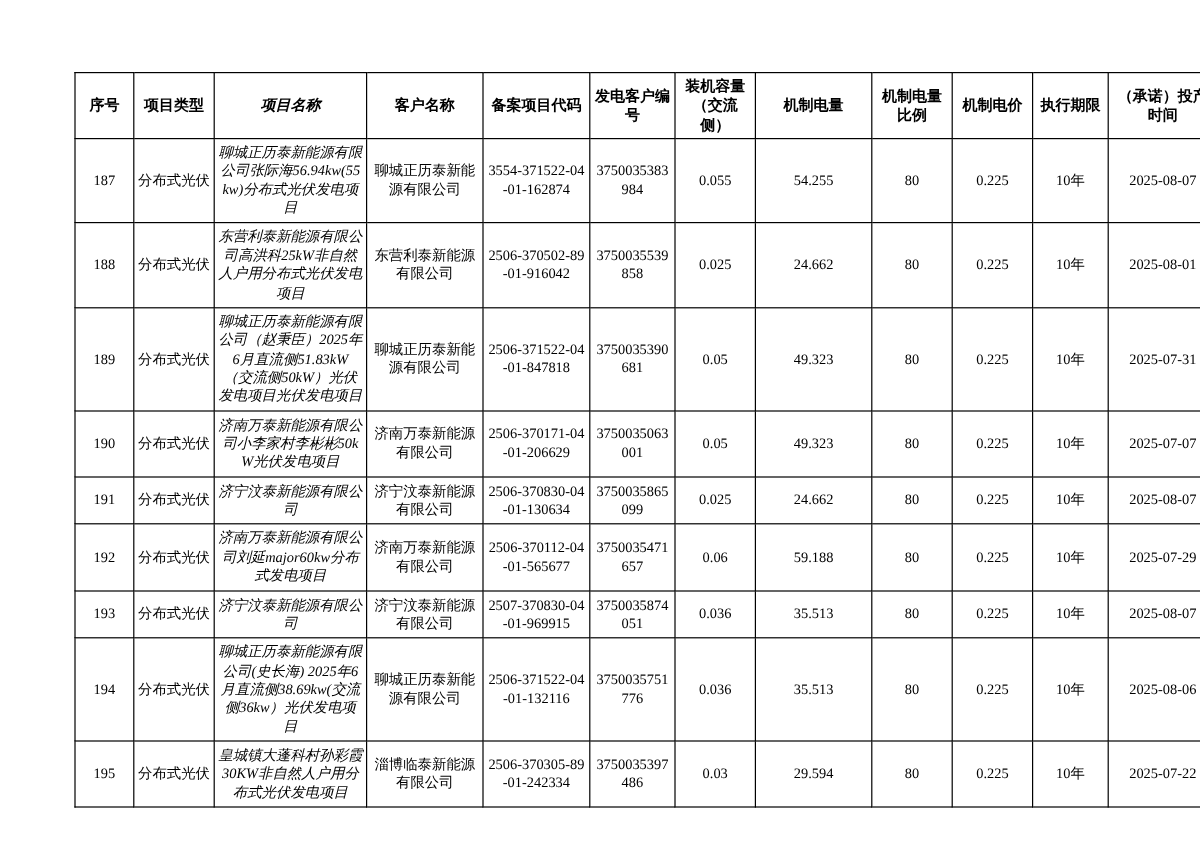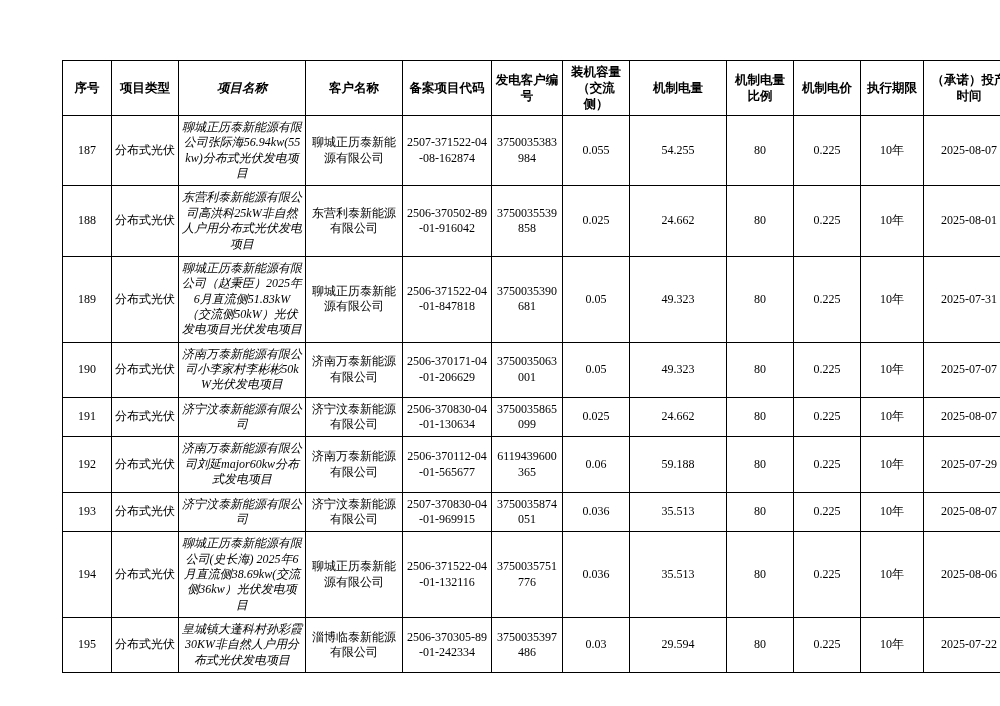--- a/index.html
+++ b/index.html
@@ -90,21 +90,21 @@
           <th class="c-term">执行期限</th>
           <th class="c-date">（承诺）投产时间</th>
         </tr>
       </thead>
       <tbody id="table-body">
           <tr>
             <td class="c-seq cell-left-ish">187</td>
             <td class="c-type cell-left-ish">分布式光伏</td>
             <td class="c-name cell-left-ish">聊城正历泰新能源有限公司张际海56.94kw(55kw)分布式光伏发电项目</td>
             <td class="c-cust cell-left-ish">聊城正历泰新能源有限公司</td>
-            <td class="c-code cell-left-ish">2507-371522-04-08-162874</td>
+            <td class="c-code cell-left-ish">3554-371522-04-01-162874</td>
             <td class="c-gcode cell-left-ish">3750035383984</td>
             <td class="c-cap cell-left-ish">0.055</td>
             <td class="c-elec cell-left-ish">54.255</td>
             <td class="c-ratio cell-left-ish">80</td>
             <td class="c-price cell-left-ish">0.225</td>
             <td class="c-term cell-left-ish">10年</td>
             <td class="c-date cell-left-ish">2025-08-07</td>
           </tr>
           <tr>
             <td class="c-seq cell-left-ish">188</td>
@@ -161,21 +161,21 @@
             <td class="c-price cell-left-ish">0.225</td>
             <td class="c-term cell-left-ish">10年</td>
             <td class="c-date cell-left-ish">2025-08-07</td>
           </tr>
           <tr>
             <td class="c-seq cell-left-ish">192</td>
             <td class="c-type cell-left-ish">分布式光伏</td>
             <td class="c-name cell-left-ish">济南万泰新能源有限公司刘延major60kw分布式发电项目</td>
             <td class="c-cust cell-left-ish">济南万泰新能源有限公司</td>
             <td class="c-code cell-left-ish">2506-370112-04-01-565677</td>
-            <td class="c-gcode cell-left-ish">6119439600365</td>
+            <td class="c-gcode cell-left-ish">3750035471657</td>
             <td class="c-cap cell-left-ish">0.06</td>
             <td class="c-elec cell-left-ish">59.188</td>
             <td class="c-ratio cell-left-ish">80</td>
             <td class="c-price cell-left-ish">0.225</td>
             <td class="c-term cell-left-ish">10年</td>
             <td class="c-date cell-left-ish">2025-07-29</td>
           </tr>
           <tr>
             <td class="c-seq cell-left-ish">193</td>
             <td class="c-type cell-left-ish">分布式光伏</td>

